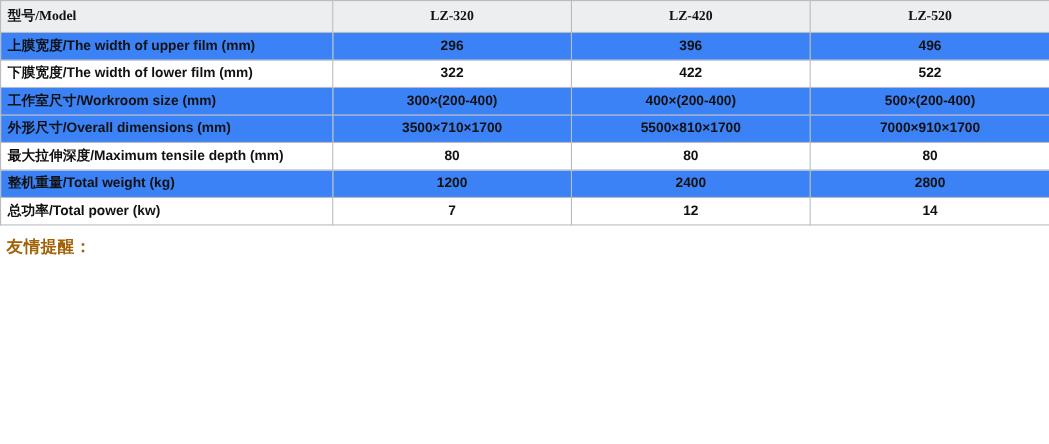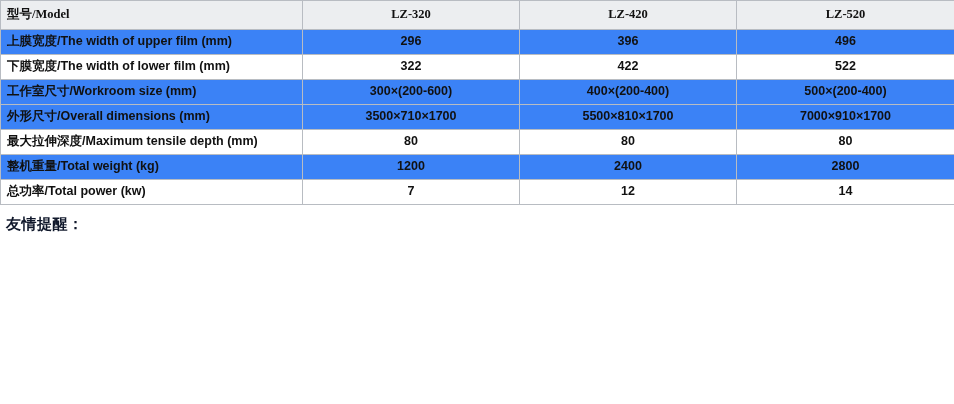--- a/index.html
+++ b/index.html
@@ -50,21 +50,21 @@
   .label-cn {
     font-weight: bold;
   }
   .label-en {
     font-weight: bold;
   }
   .notice {
     padding: 10px 6px 0 6px;
   }
   .notice-title {
-    color: #0f172a;
+    color: #a16207;
     font-size: 15px;
     font-weight: bold;
     letter-spacing: 0.5px;
     margin-bottom: 9px;
   }
   .notice-line {
     color: #1b4fa0;
     font-size: 12.5px;
     line-height: 1.95;
     letter-spacing: 0.2px;
@@ -97,21 +97,21 @@
 
     <tr class="even-row">
       <td class="label-cell"><span class="label-cn">下膜宽度</span><span class="label-en">/The width of lower film (mm)</span></td>
       <td class="val-cell">322</td>
       <td class="val-cell">422</td>
       <td class="val-cell">522</td>
     </tr>
 
     <tr class="odd-row">
       <td class="label-cell"><span class="label-cn">工作室尺寸</span><span class="label-en">/Workroom size (mm)</span></td>
-      <td class="val-cell">300×(200-600)</td>
+      <td class="val-cell">300×(200-400)</td>
       <td class="val-cell">400×(200-400)</td>
       <td class="val-cell">500×(200-400)</td>
     </tr>
 
 
     <tr class="odd-row">
       <td class="label-cell"><span class="label-cn">外形尺寸</span><span class="label-en">/Overall dimensions (mm)</span></td>
       <td class="val-cell">3500×710×1700</td>
       <td class="val-cell">5500×810×1700</td>
       <td class="val-cell">7000×910×1700</td>

